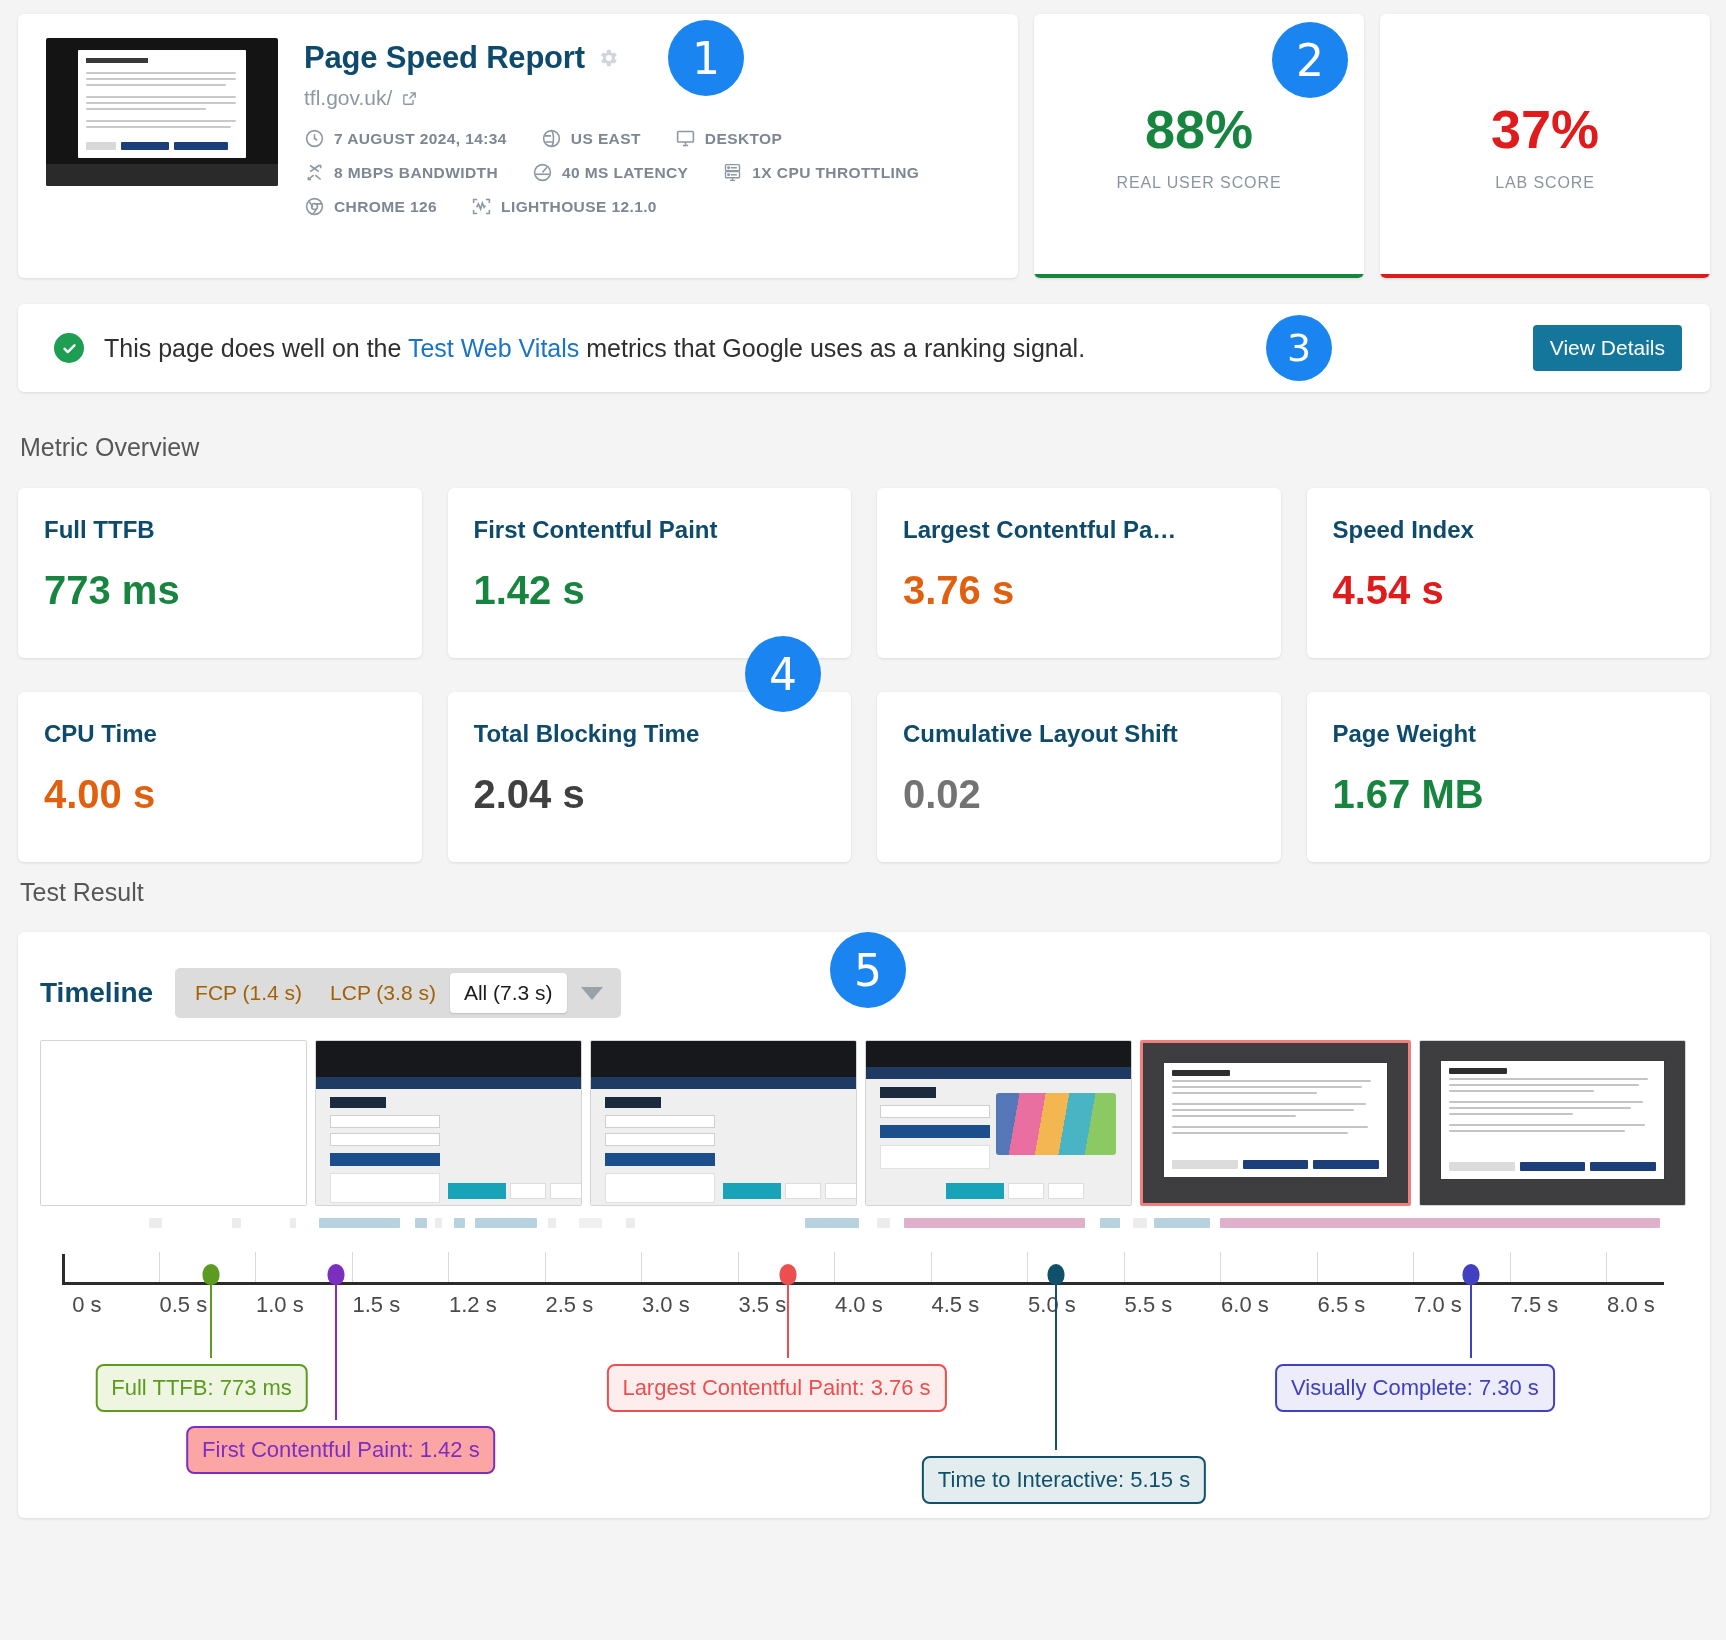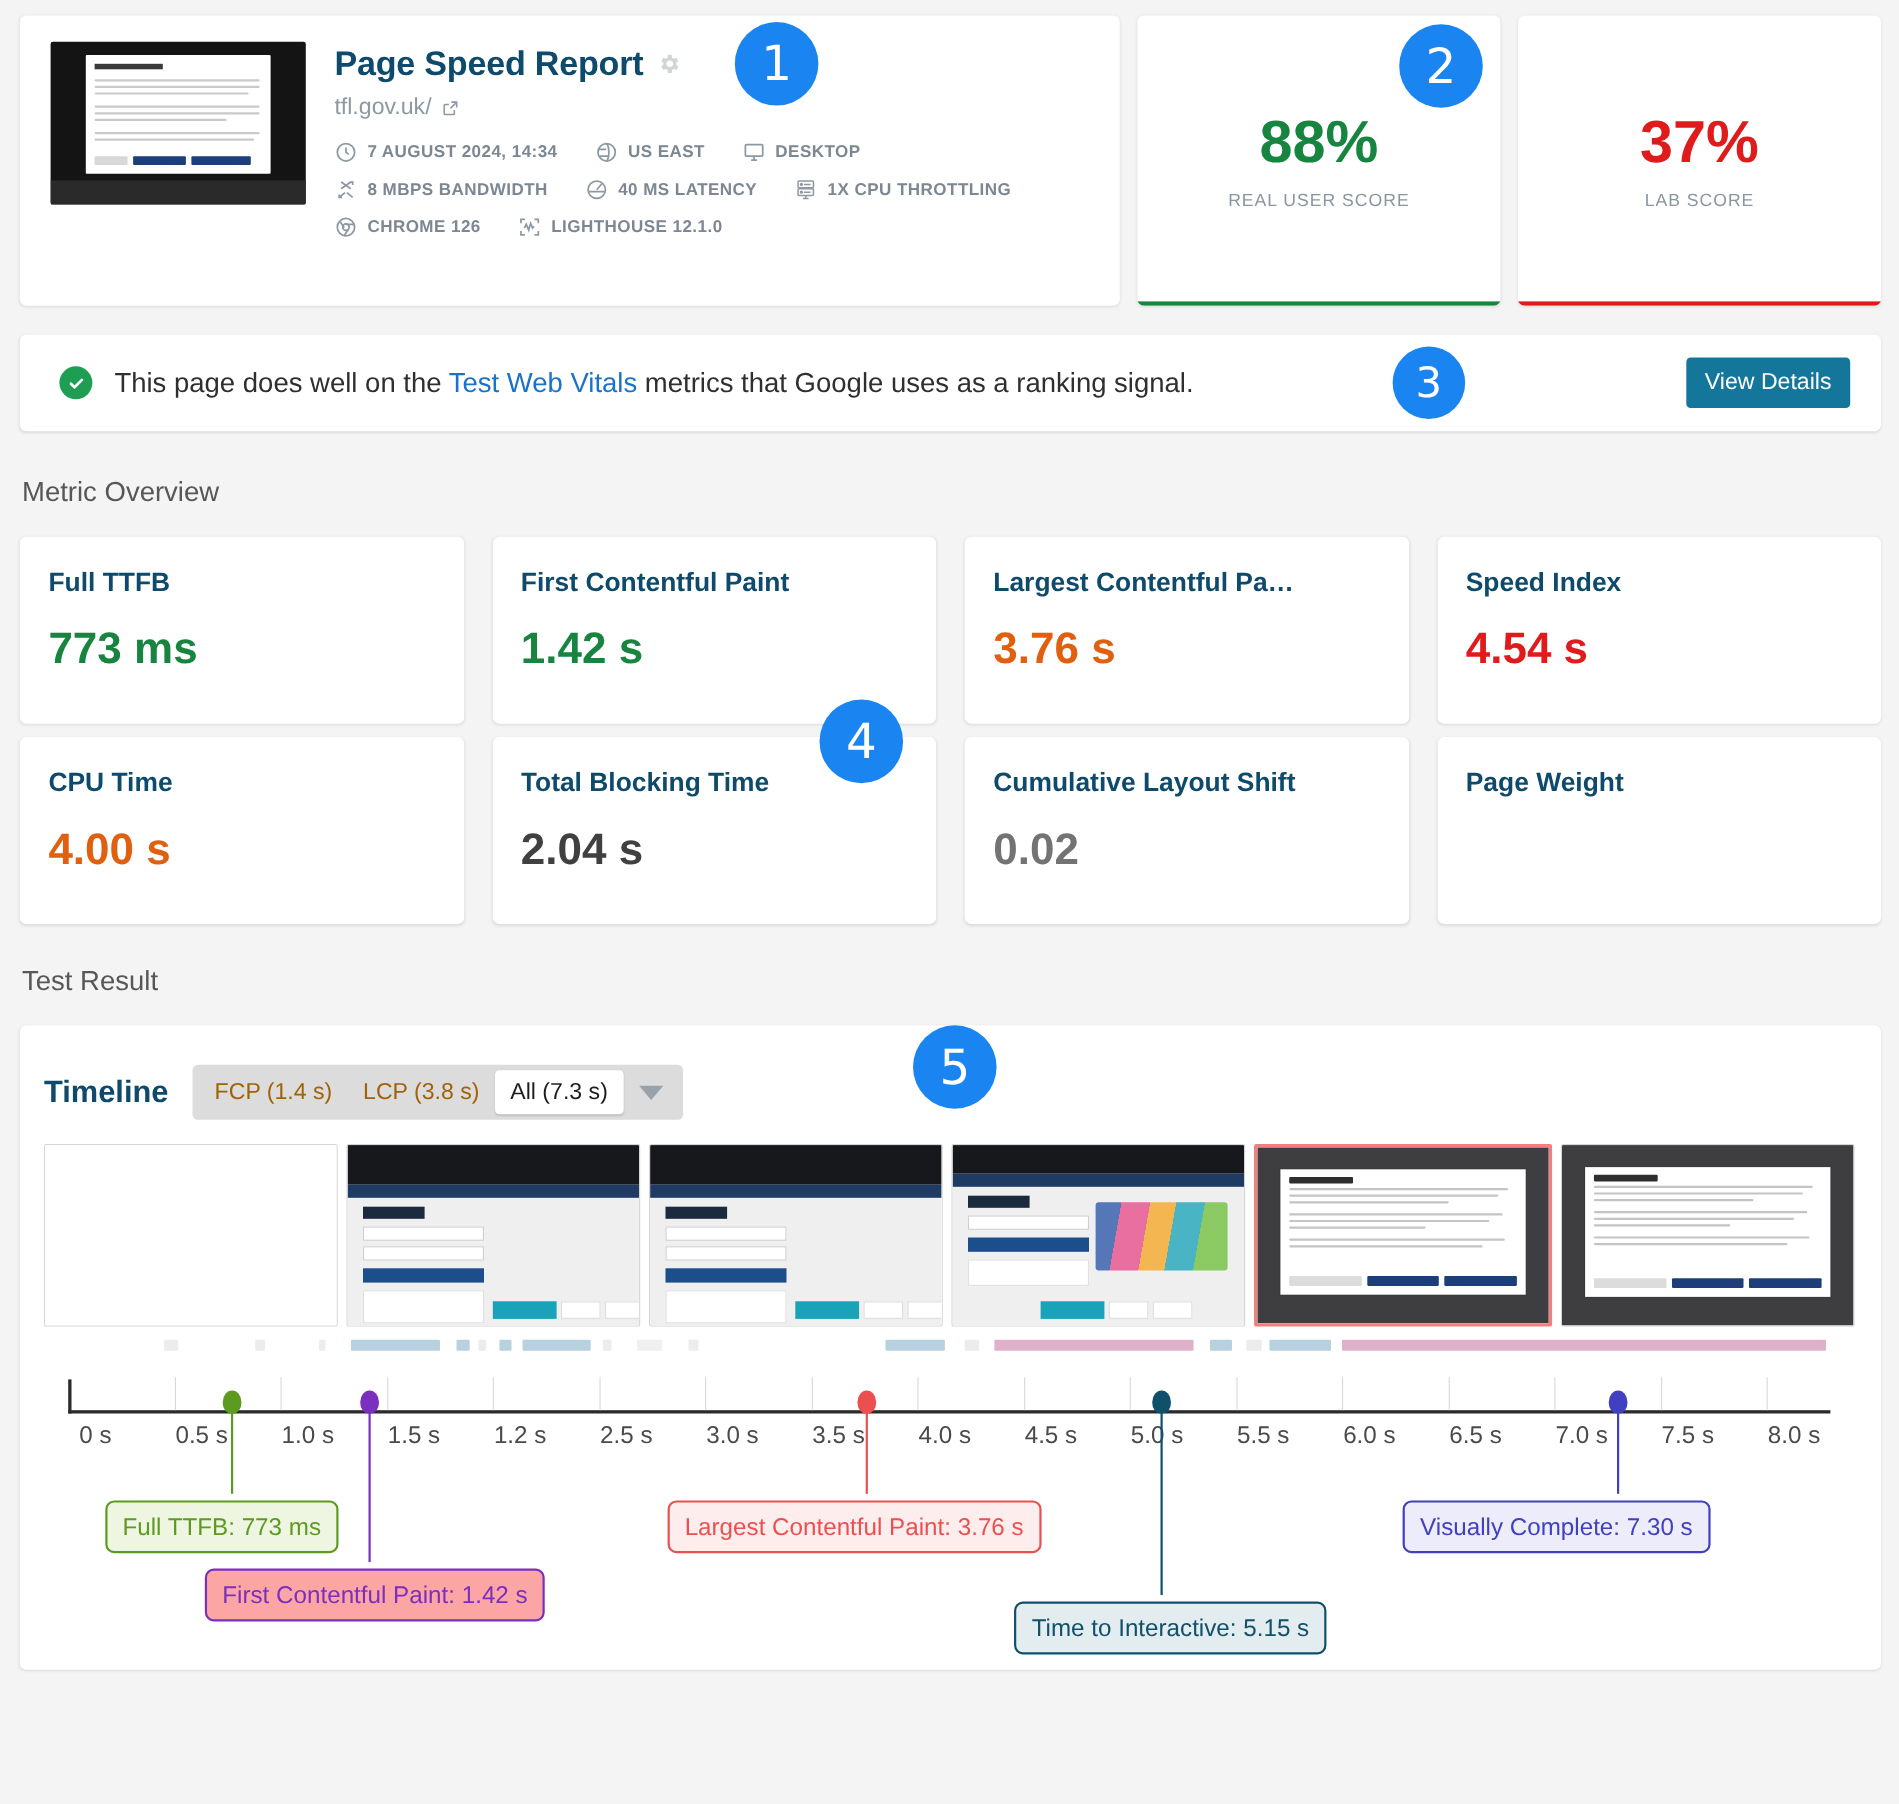--- a/index.html
+++ b/index.html
@@ -109,21 +109,21 @@
   }
 
   
   .section-title {
     position: absolute; left: 20px; font-size: 25px; color: #575757;
   }
   #metric-overview-title { top: 433px; }
   #test-result-title { top: 878px; }
 
   .metrics { position: absolute; top: 488px; left: 18px; right: 16px; }
-  .mrow { display: flex; gap: 26px; margin-bottom: 12px; }
+  .mrow { display: flex; gap: 26px; margin-bottom: 34px; }
   .mcard {
     flex: 1; height: 170px; background: #fff; border-radius: 6px;
     box-shadow: 0 1px 3px rgba(0,0,0,0.10); padding: 28px 26px;
   }
   .mcard .mlabel {
     font-size: 24px; font-weight: bold; color: #0d4a6b;
     white-space: nowrap; overflow: hidden; text-overflow: ellipsis;
   }
   .mcard .mvalue {
     margin-top: 26px; font-size: 40px; font-weight: bold; line-height: 1;
@@ -383,20 +383,21 @@
       <div class="mcard">
         <div class="mlabel">Total Blocking Time</div>
         <div class="mvalue" style="color:#404040">2.04 s</div>
       </div>
       <div class="mcard">
         <div class="mlabel">Cumulative Layout Shift</div>
         <div class="mvalue" style="color:#737373">0.02</div>
       </div>
       <div class="mcard">
         <div class="mlabel">Page Weight</div>
+        <div class="mvalue" style="color:#17853f">1.67 MB</div>
       </div>
     </div>
   </div>
   <div class="badge" style="left:745px; top:636px;">4</div>
 
   <div class="section-title" id="test-result-title">Test Result</div>
 
   <div class="tr-panel">
     <div class="tl-head">
       <div class="tl-title">Timeline</div>

